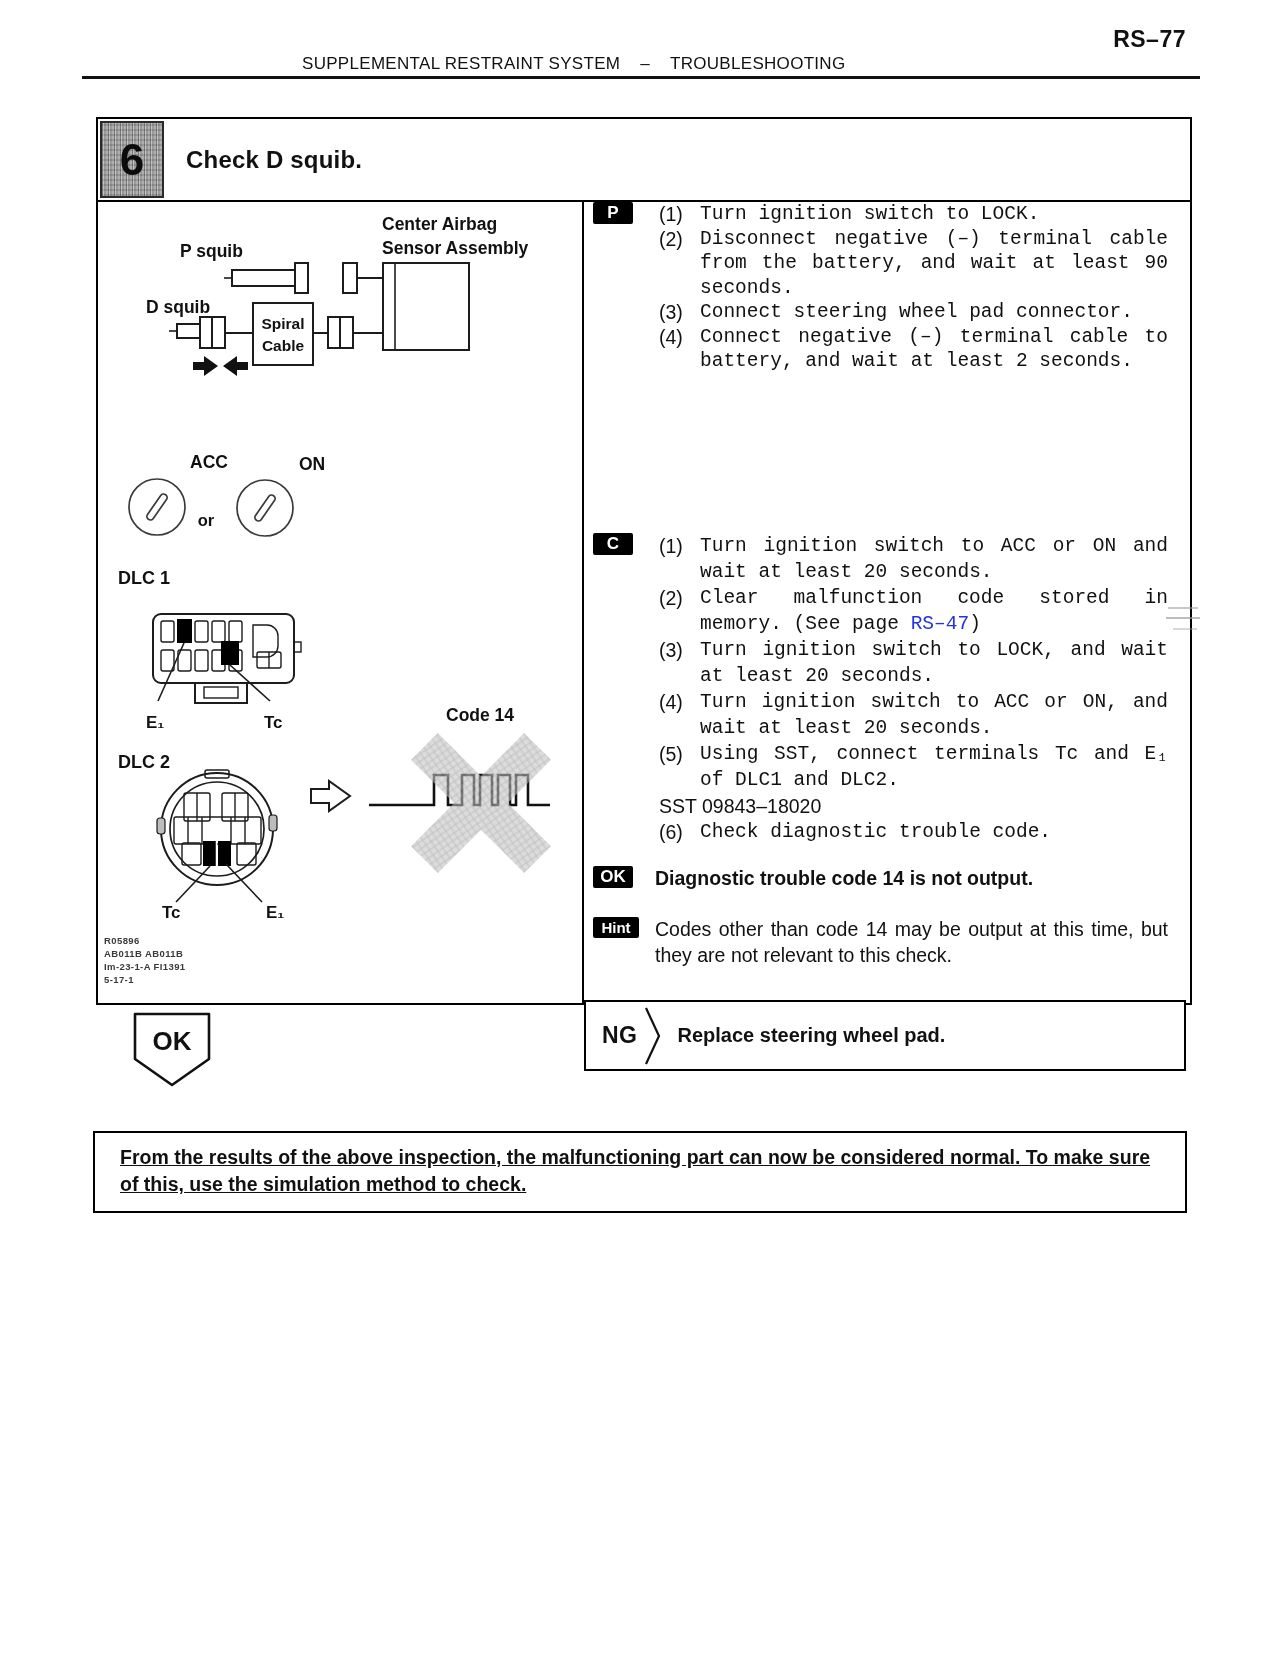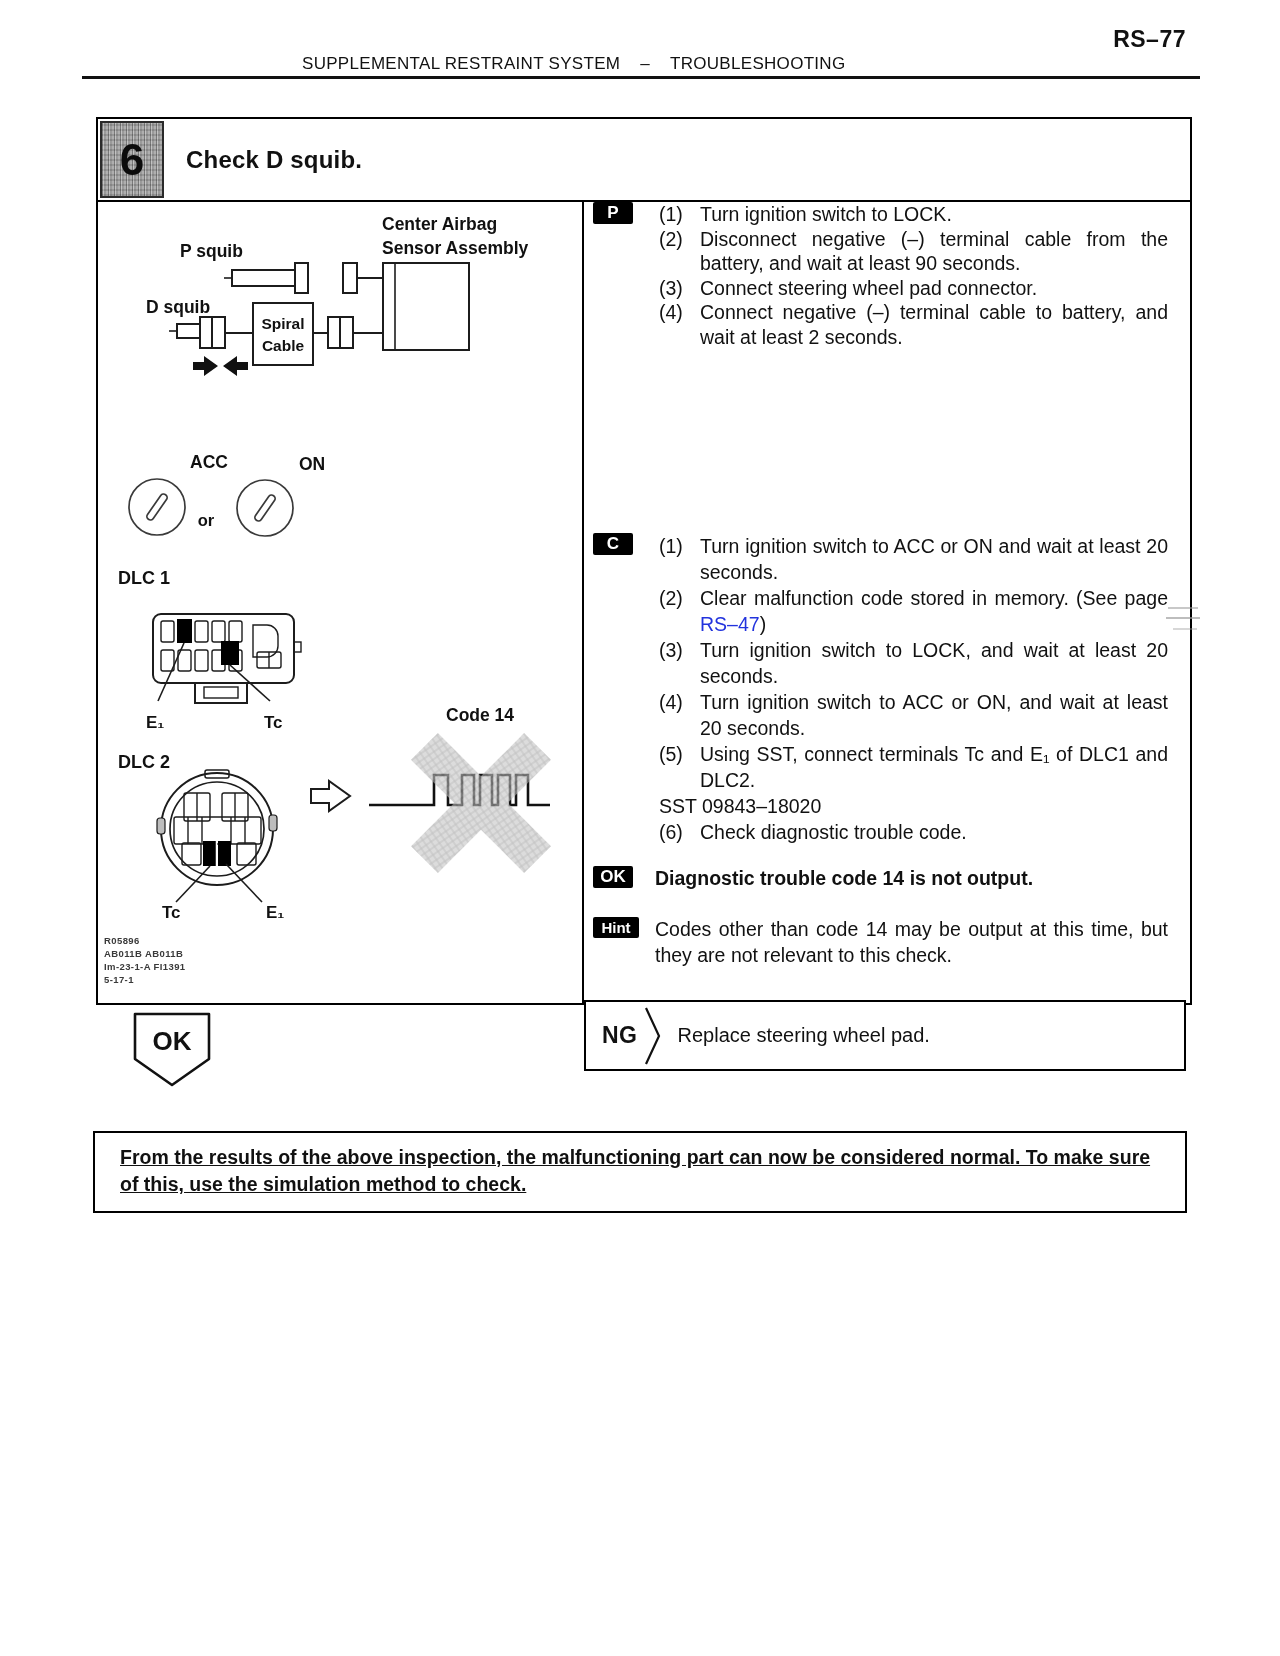--- a/index.html
+++ b/index.html
@@ -25,34 +25,34 @@
   .v-divider{position:absolute;left:484px;top:81px;bottom:0;width:2px;background:#000;}
   
   .text-col{position:absolute;left:486px;top:81px;width:602px;height:801px;font-size:19.5px;line-height:25px;}
   .badge{position:absolute;left:9px;top:0;background:#000;color:#fff;font-weight:bold;
          font-size:17px;line-height:22px;text-align:center;min-width:40px;padding:0 4px;border-radius:2px;box-sizing:border-box;}
   .blk{position:absolute;left:0;right:0;}
   .blk-p{top:2px;line-height:24.5px;}
   .blk-c{top:333px;line-height:26px;}
   .step-row{display:flex;padding:0 18px 0 75px;}
   .step-num{width:41px;flex:none;}
-  .step-text{flex:1;text-align:justify;text-align-last:left;}
+  .step-text{flex:1;text-align:justify;text-align-last:left;font-family:Liberation Mono, monospace;}
   .plain-row{padding:0 18px 0 75px;}
   .ref-link{color:#2233dd;text-decoration:none;}
   .ok-line{top:666px;font-weight:bold;}
   .ok-line .ok-text{position:absolute;left:71px;right:14px;top:0;font-size:19.5px;}
   .hint-blk{top:716px;line-height:26px;}
   .hint-blk .badge{font-size:15px;min-width:46px;line-height:21px;top:1px;}
   .hint-text{position:absolute;left:71px;width:513px;top:0;text-align:justify;text-align-last:left;}
   
   .ng-row{position:absolute;left:584px;top:1000px;width:602px;height:71px;border:2px solid #000;
           background:#fff;display:flex;align-items:center;box-sizing:border-box;text-align:center;}
   .ng-label{font-size:23px;font-weight:bold;margin-left:16px;letter-spacing:.5px;}
   .ng-chevron{margin-left:6px;}
-  .ng-action{font-size:20px;font-weight:normal;margin-left:14px;}
+  .ng-action{font-size:20px;font-weight:bold;margin-left:14px;}
   
   .ok-arrow{position:absolute;left:132px;top:1011px;}
   
   .note-box{position:absolute;left:93px;top:1131px;width:1094px;border:2.5px solid #000;background:#fff;box-sizing:border-box;text-decoration:underline;}
   .note-box .note-text{padding:11px 25px 13px 25px;font-size:19.5px;font-weight:bold;line-height:27px;}
   
   .reg-mark{position:absolute;background:#9a9a9a;}
   svg text{font-family:"Liberation Sans",sans-serif;}
 </style>
 </head>

